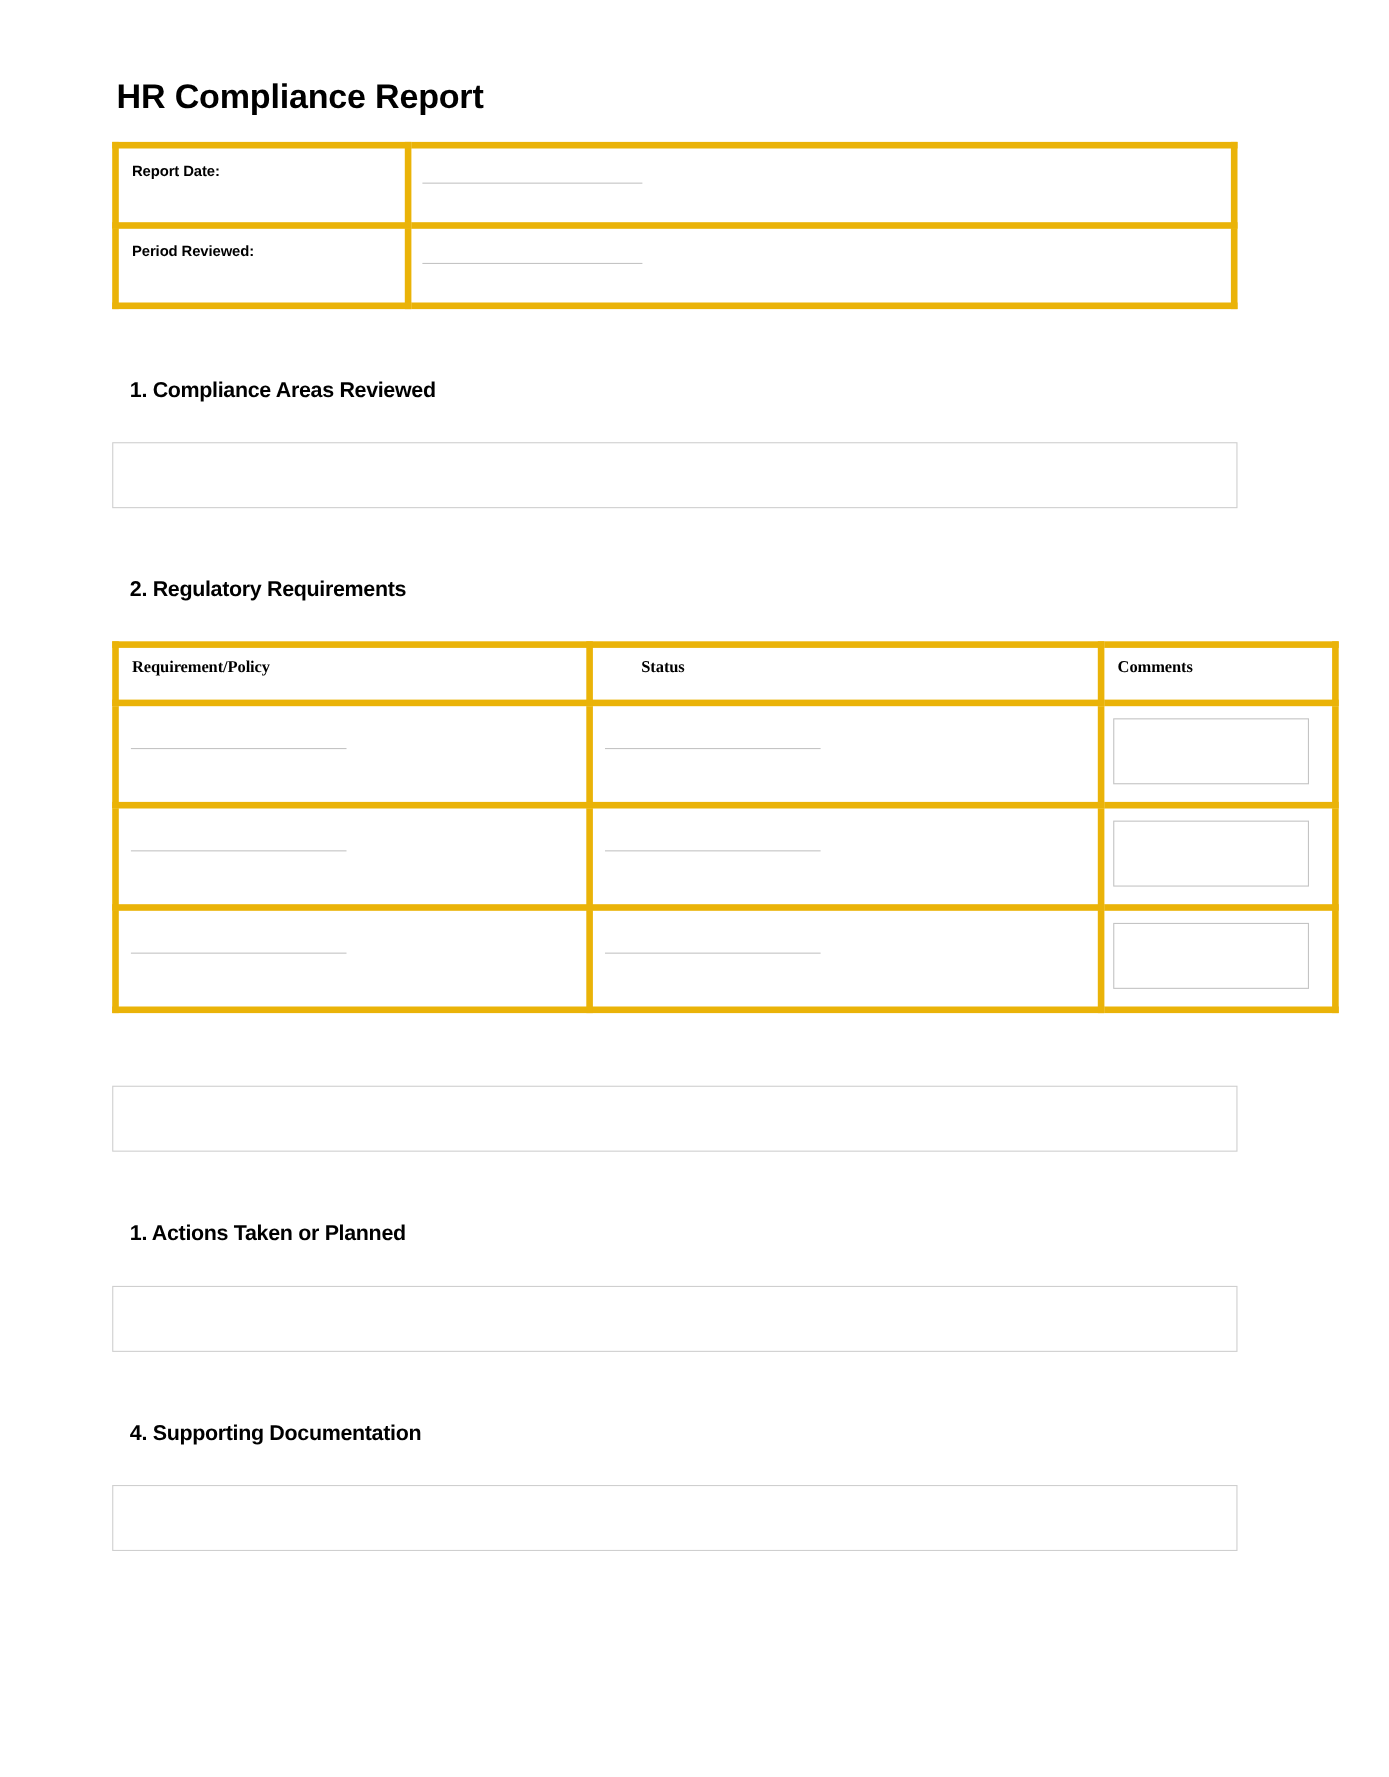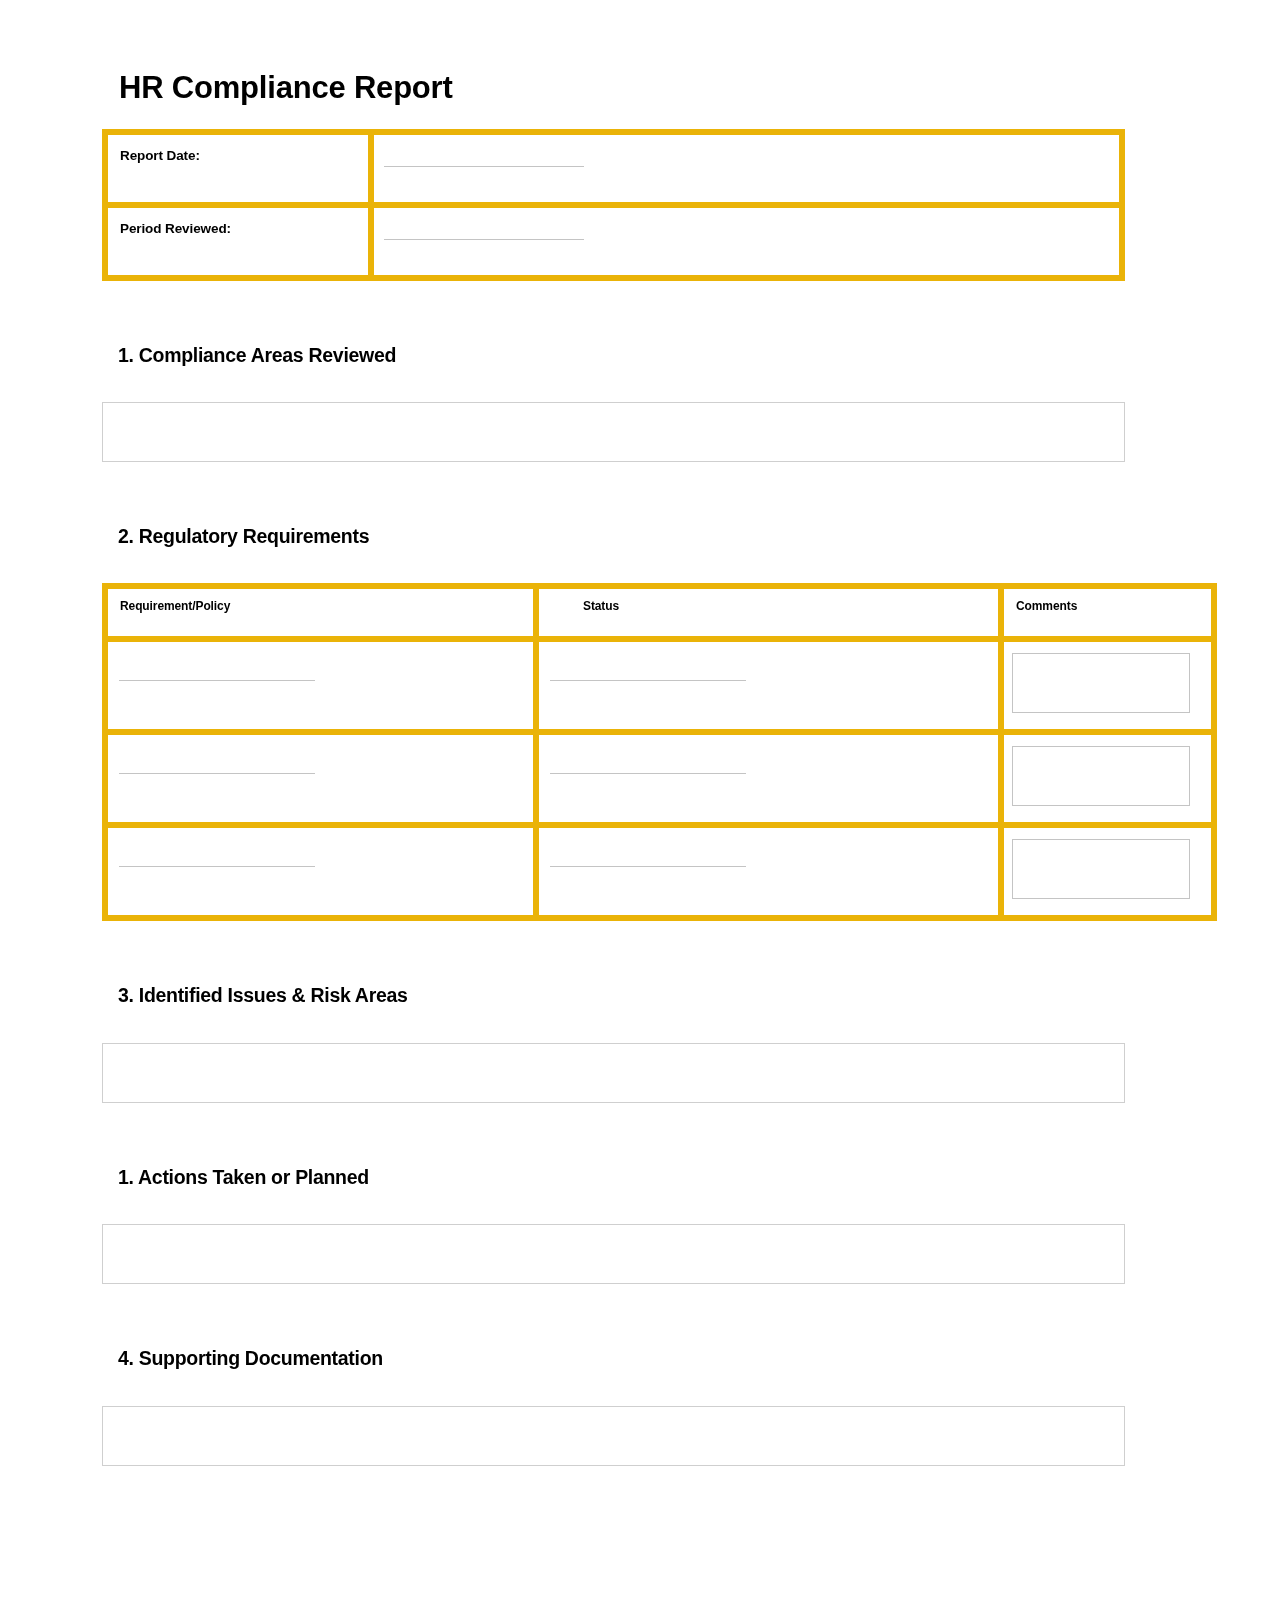--- a/index.html
+++ b/index.html
@@ -19,21 +19,21 @@
     width: 1263px;
     height: 1615px;
     box-sizing: border-box;
     padding: 70px 138px 0 102px;
     overflow: hidden;
   }
   .doc-title {
     font-size: 31px;
     font-weight: bold;
     letter-spacing: -0.2px;
-    margin: 0 0 23px 17px;
+    margin: 0 0 23px 4px;
     line-height: 1.15;
     color: #000;
   }
   
   table {
     border-collapse: collapse;
     width: 1023px;
     table-layout: fixed;
   }
   td, th {
@@ -96,25 +96,26 @@
     font-family: "Liberation Sans", sans-serif;
     font-size: 13px;
     color: #000;
     resize: none;
     outline: none;
     padding: 6px 8px;
   }
   
   .req-table th {
     height: 37px;
-    font-size: 12px;
+    font-size: 15px;
     font-weight: bold;
     padding: 10px 0 0 12px;
     letter-spacing: -0.1px;
     vertical-align: top;
+    font-family: Liberation Serif, serif;
   }
   .req-table .col-req { width: 413px; }
   .req-table .col-status { width: 415px; padding-left: 44px; }
   .req-table .col-comments { width: 195px; }
   .req-table td { height: 87px; }
   .req-table .cell-line {
     padding: 0;
   }
   .req-table .line-input {
     width: 196px;
@@ -208,21 +209,20 @@
           <input class="line-input" type="text" value="" style="">
         </td>
         <td class="cell-line">
           <textarea class="comment-box" style=""></textarea>
         </td>
       </tr>
     </tbody>
   </table>
 
   <div class="gap-before-heading"></div>
-  <h2 class="section-heading">3. Identified Issues &amp; Risk Areas</h2>
   <div class="gap-heading-to-box"></div>
   <textarea class="big-box" style=""></textarea>
 
   <div class="gap-before-heading"></div>
   <h2 class="section-heading">1. Actions Taken or Planned</h2>
   <div class="gap-heading-to-box"></div>
   <textarea class="big-box" style=""></textarea>
 
   <div class="gap-before-heading"></div>
   <h2 class="section-heading">4. Supporting Documentation</h2>

